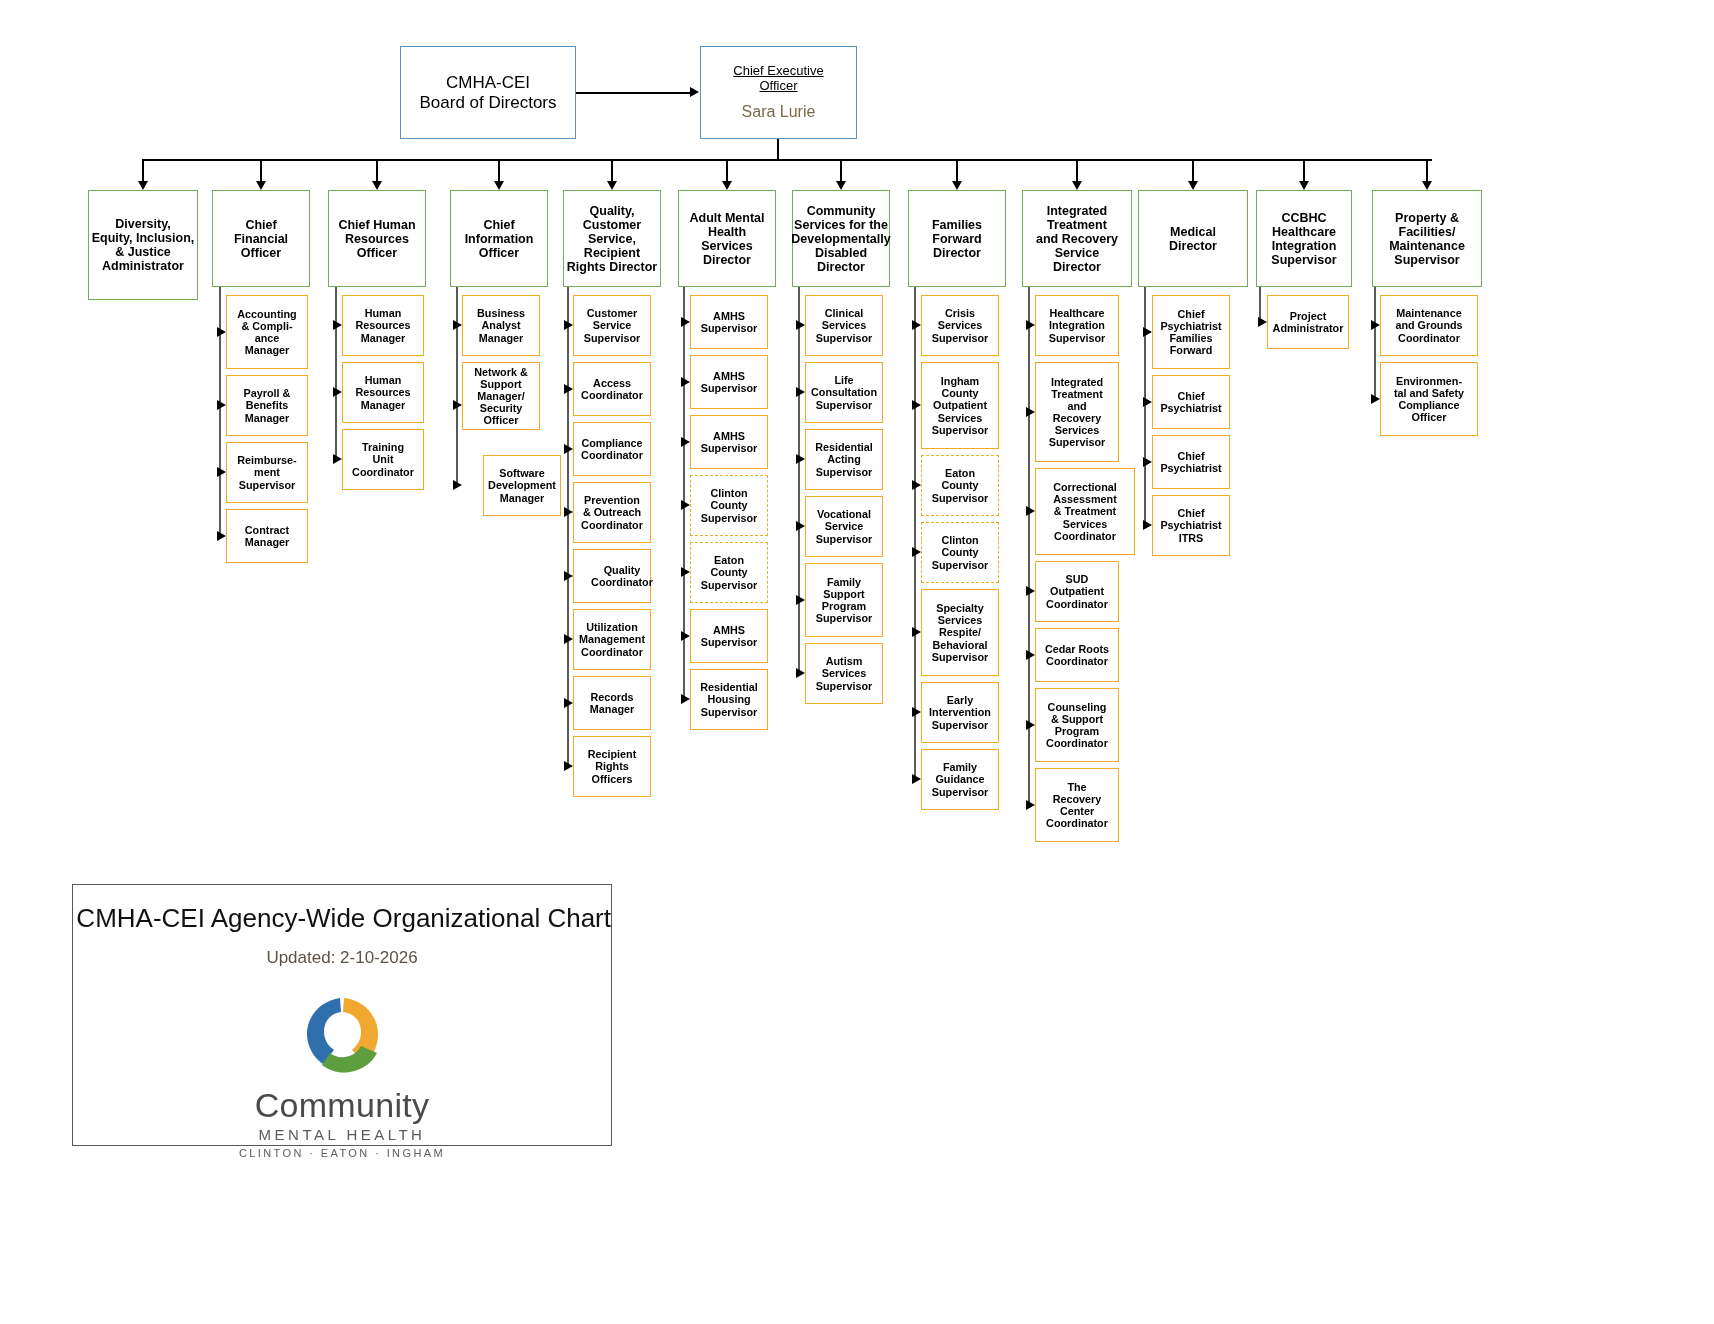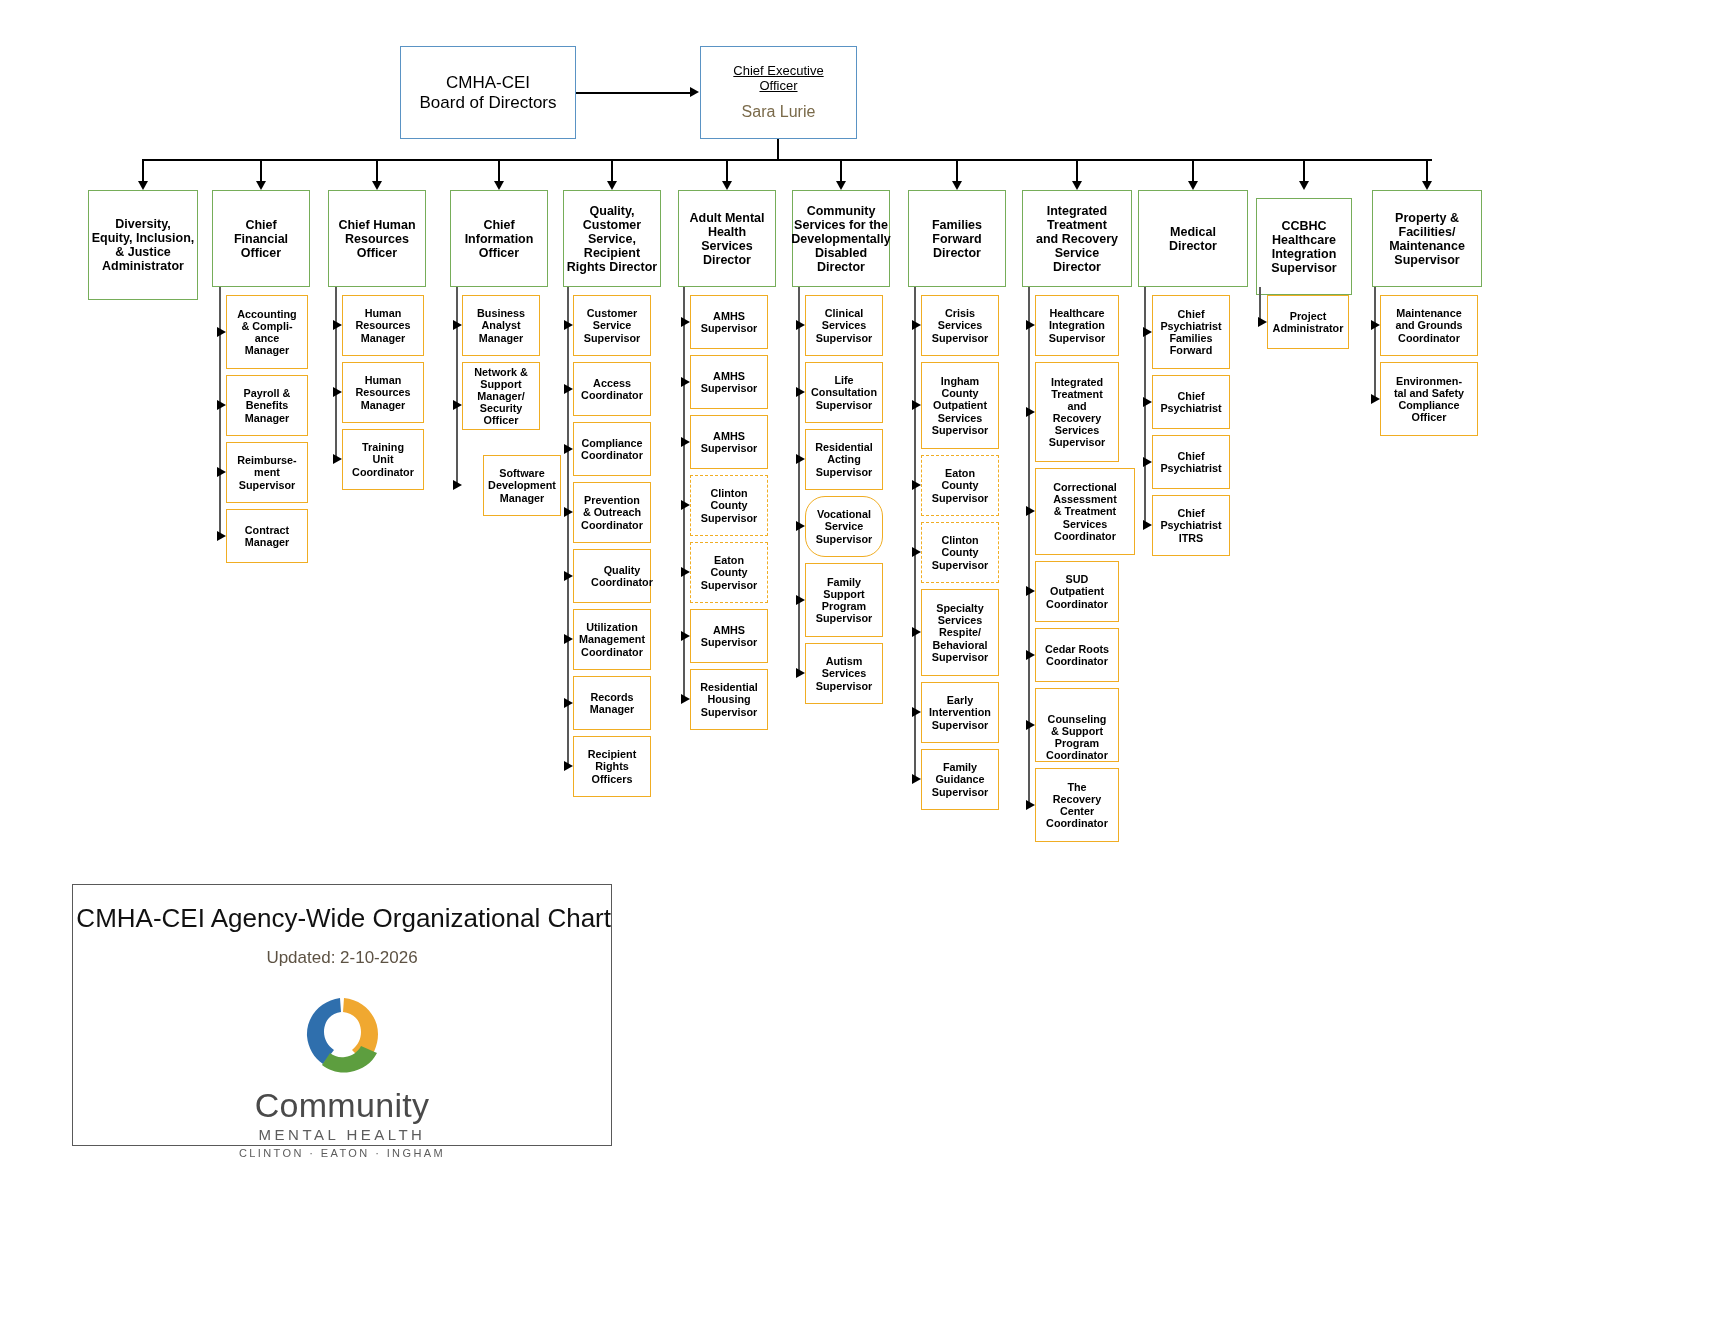--- a/index.html
+++ b/index.html
@@ -339,21 +339,21 @@
       <div class="box box-orange" style="left:805px; top:362px; width:78px; height:61px;">
         <span>Life<br>Consultation<br>Supervisor</span>
       </div>
       <div class="ln" style="left:798px; top:391.7px; width:0px; height:1.6px;"></div>
       <div class="arrow-right" style="left:796px; top:387px;"></div>
       <div class="box box-orange" style="left:805px; top:429px; width:78px; height:61px;">
         <span>Residential<br>Acting<br>Supervisor</span>
       </div>
       <div class="ln" style="left:798px; top:458.7px; width:0px; height:1.6px;"></div>
       <div class="arrow-right" style="left:796px; top:454px;"></div>
-      <div class="box box-orange" style="left:805px; top:496px; width:78px; height:61px;border-radius:20px;">
+      <div class="box box-orange" style="left:805px; top:496px; width:78px; height:61px;">
         <span>Vocational<br>Service<br>Supervisor</span>
       </div>
       <div class="ln" style="left:798px; top:525.7px; width:0px; height:1.6px;"></div>
       <div class="arrow-right" style="left:796px; top:521px;"></div>
       <div class="box box-orange" style="left:805px; top:563px; width:78px; height:74px;">
         <span>Family<br>Support<br>Program<br>Supervisor</span>
       </div>
       <div class="ln" style="left:798px; top:599.2px; width:0px; height:1.6px;"></div>
       <div class="arrow-right" style="left:796px; top:594.5px;"></div>
       <div class="box box-orange" style="left:805px; top:643px; width:78px; height:61px;">
@@ -426,21 +426,21 @@
       <div class="box box-orange" style="left:1035px; top:561px; width:84px; height:61px;">
         <span>SUD<br>Outpatient<br>Coordinator</span>
       </div>
       <div class="ln" style="left:1028px; top:590.7px; width:0px; height:1.6px;"></div>
       <div class="arrow-right" style="left:1026px; top:586px;"></div>
       <div class="box box-orange" style="left:1035px; top:628px; width:84px; height:54px;">
         <span>Cedar Roots<br>Coordinator</span>
       </div>
       <div class="ln" style="left:1028px; top:654.2px; width:0px; height:1.6px;"></div>
       <div class="arrow-right" style="left:1026px; top:649.5px;"></div>
-      <div class="box box-orange" style="left:1035px; top:688px; width:84px; height:74px;align-items:flex-end;">
+      <div class="box box-orange" style="left:1035px; top:688px; width:84px; height:74px;">
         <span>Counseling<br>&amp; Support<br>Program<br>Coordinator</span>
       </div>
       <div class="ln" style="left:1028px; top:724.2px; width:0px; height:1.6px;"></div>
       <div class="arrow-right" style="left:1026px; top:719.5px;"></div>
       <div class="box box-orange" style="left:1035px; top:768px; width:84px; height:74px;">
         <span>The<br>Recovery<br>Center<br>Coordinator</span>
       </div>
       <div class="ln" style="left:1028px; top:804.2px; width:0px; height:1.6px;"></div>
       <div class="arrow-right" style="left:1026px; top:799.5px;"></div>
       <div class="ln" style="left:1192.2px; top:159px; width:1.6px; height:22px;"></div>
@@ -464,21 +464,21 @@
       </div>
       <div class="ln" style="left:1144px; top:461.2px; width:1px; height:1.6px;"></div>
       <div class="arrow-right" style="left:1143px; top:456.5px;"></div>
       <div class="box box-orange" style="left:1152px; top:495px; width:78px; height:61px;">
         <span>Chief<br>Psychiatrist<br>ITRS</span>
       </div>
       <div class="ln" style="left:1144px; top:524.7px; width:1px; height:1.6px;"></div>
       <div class="arrow-right" style="left:1143px; top:520px;"></div>
       <div class="ln" style="left:1303.2px; top:159px; width:1.6px; height:22px;"></div>
       <div class="arrow-down" style="left:1298.5px; top:181px;"></div>
-      <div class="box box-green" style="left:1256px; top:198px; width:96px; height:97px;">
+      <div class="box box-green" style="left:1256px; top:190px; width:96px; height:97px;">
         <span>CCBHC<br>Healthcare<br>Integration<br>Supervisor</span>
       </div>
       <div class="ln-gray" style="left:1259px; top:287px; width:1.6px; height:35px;"></div>
       <div class="box box-orange" style="left:1267px; top:295px; width:82px; height:54px;">
         <span>Project<br>Administrator</span>
       </div>
       <div class="ln" style="left:1259px; top:321.2px; width:1px; height:1.6px;"></div>
       <div class="arrow-right" style="left:1258px; top:316.5px;"></div>
       <div class="ln" style="left:1426.2px; top:159px; width:1.6px; height:22px;"></div>
       <div class="arrow-down" style="left:1421.5px; top:181px;"></div>

